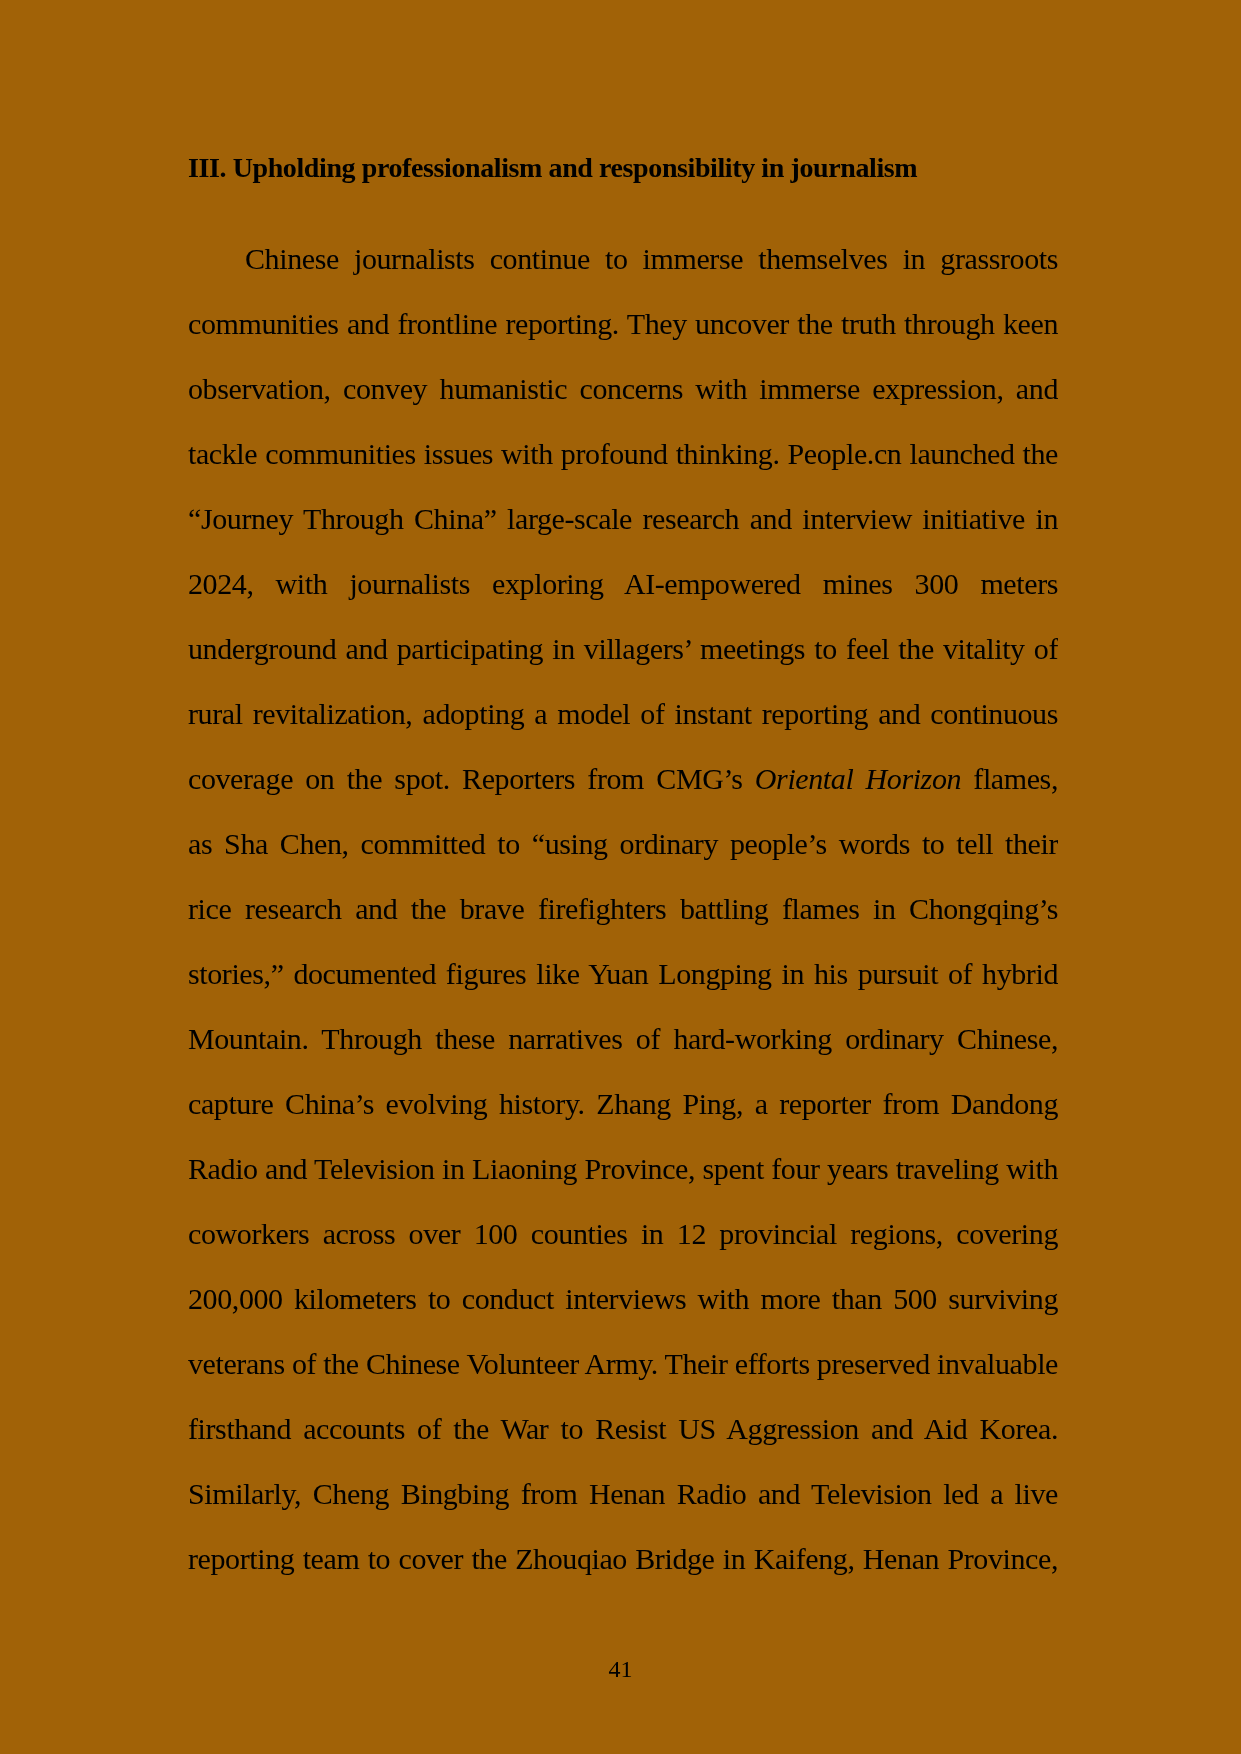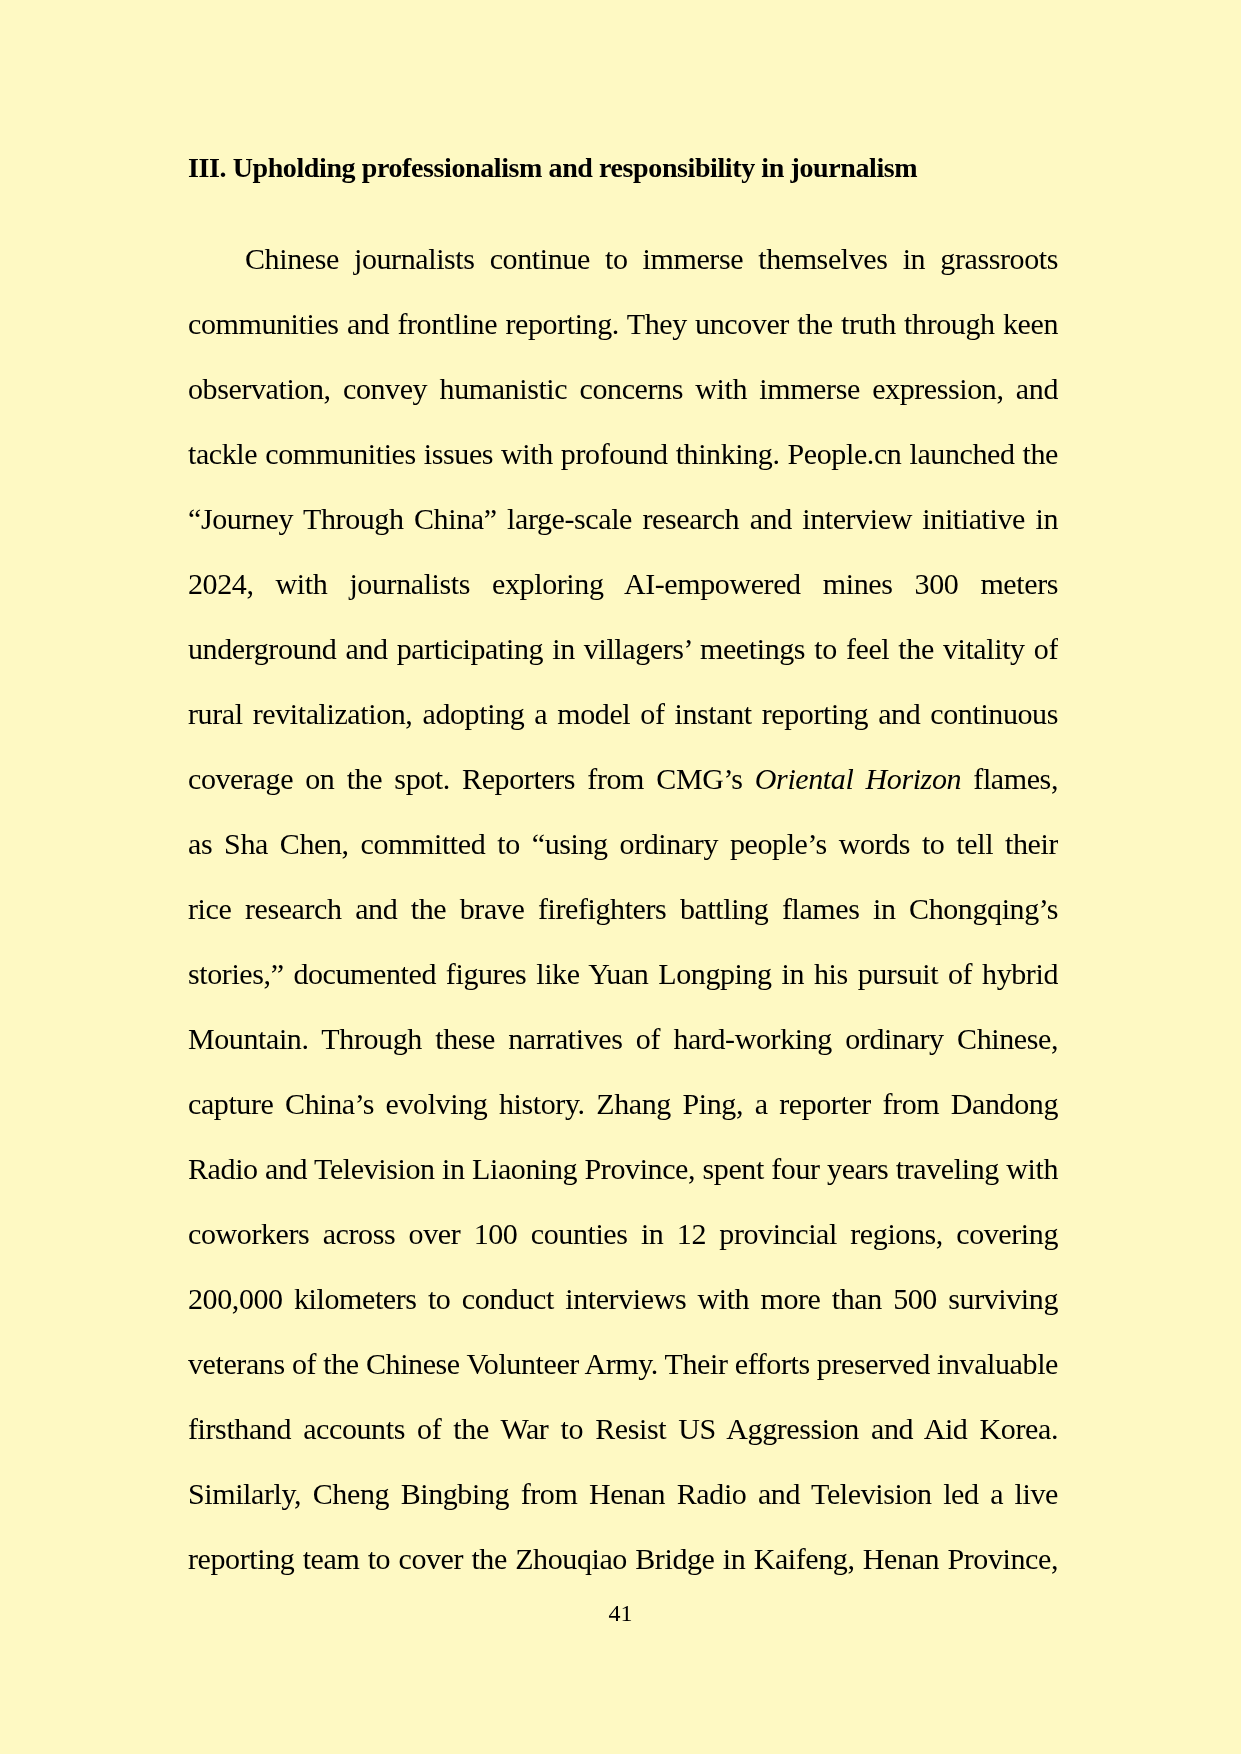--- a/index.html
+++ b/index.html
@@ -4,21 +4,21 @@
 <style>
   html, body {
     margin: 0;
     padding: 0;
     background: #ffffff;
   }
   .page {
     position: relative;
     width: 1241px;
     height: 1754px;
-    background: #fef9c3;
+    background: #a16207;
     color: #000000;
     font-family: "Liberation Serif", serif;
     overflow: hidden;
   }
   .content {
     position: absolute;
     left: 188px;
     top: 148px;
     width: 870px;
   }
@@ -44,21 +44,21 @@
   }
   .line.indent {
     text-indent: 57px;
   }
   .line .italic {
     font-style: italic;
   }
   .page-number {
     position: absolute;
     left: 0;
-    top: 1598px;
+    top: 1654px;
     width: 100%;
     text-align: center;
     font-size: 24px;
     line-height: 30px;
   }
 </style>
 </head>
 <body>
 
 <div class="page">

